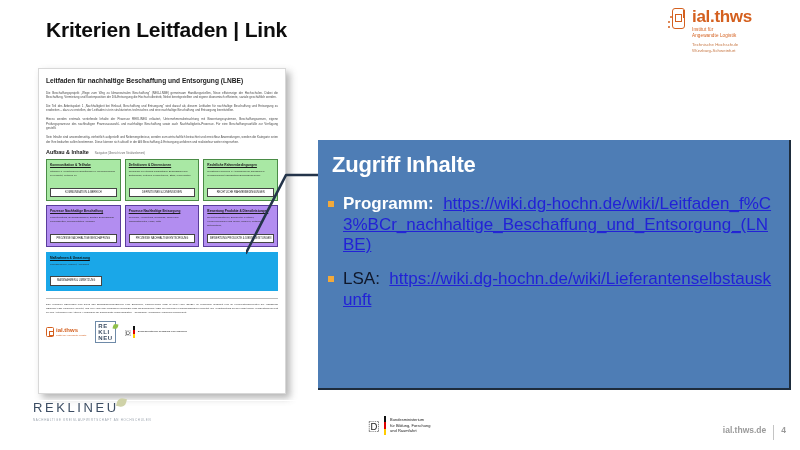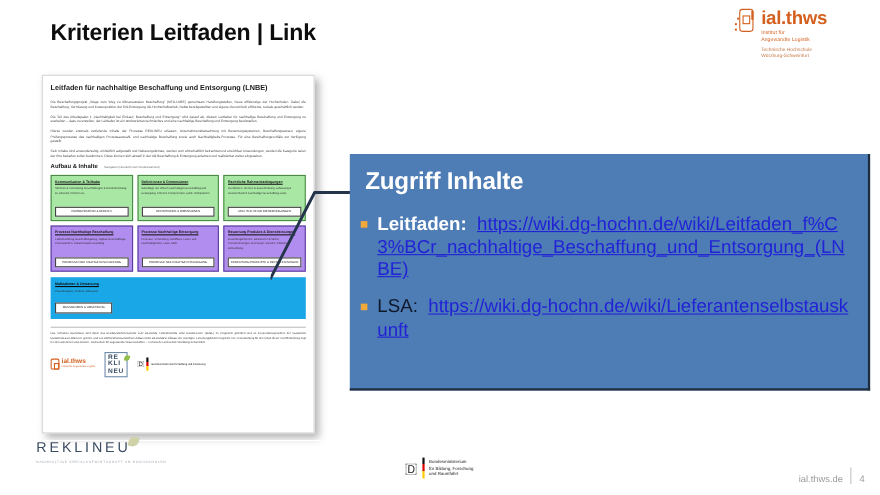--- a/index.html
+++ b/index.html
@@ -282,21 +282,21 @@
     height: 100px;
     pointer-events: none;
   }
 
   
   .blue-box {
     position: absolute;
     left: 318px;
     top: 140px;
     width: 473px;
-    height: 215px;
+    height: 250px;
     background: #4e7db5;
     border-right: 2px solid #1e2c3c;
     border-bottom: 2px solid #1e2c3c;
     box-sizing: border-box;
     padding: 10px 14px 10px 6px;
   }
   .bb-title {
     color: #ffffff;
     font-size: 22px;
     font-weight: bold;
@@ -377,22 +377,23 @@
   }
   .footer-bmbf .eagle { font-size: 13px; color: #1a1a1a; line-height: 1; }
   .footer-bmbf .flag { width: 2.6px; height: 19px; background: linear-gradient(#111 0 33%, #d00 33% 66%, #fc0 66% 100%); }
   .footer-bmbf .txt { font-size: 4px; color: #1a1a1a; line-height: 1.45; filter: blur(0.3px); }
 
   .footer-right {
     position: absolute;
     right: 14px;
     top: 425px;
     display: flex;
-    align-items: flex-end;
+    align-items: flex-start;
     gap: 7px;
+    font-weight: bold;
   }
   .footer-right .site { font-size: 8.5px; color: #9a9a9a; }
   .footer-right .divider { width: 1px; height: 15px; background: #c4c4c4; }
   .footer-right .pageno { font-size: 8.5px; color: #9a9a9a; }
 </style>
 </head>
 <body>
 
 <div class="slide">
 
@@ -504,21 +505,21 @@
   <svg class="connector" viewBox="0 0 90 100">
     <polyline points="0,88 40,10 80,10" fill="none" stroke="#24344a" stroke-width="2.6" stroke-linecap="round" stroke-linejoin="round"></polyline>
   </svg>
 
   <div class="blue-box">
     <div class="bb-title">Zugriff Inhalte</div>
 
     <div class="bb-item">
       <span class="bb-bullet"></span>
       <div class="bb-text">
-        <span class="lbl-bold">Leitfaden:</span>
+        <span class="lbl-bold">Programm:</span>
         <span>&nbsp;</span><a class="bb-link" href="#">https://wiki.dg-hochn.de/wiki/Leitfaden_f%C3%BCr_nachhaltige_Beschaffung_und_Entsorgung_(LNBE)</a>
       </div>
     </div>
 
     <div class="bb-item">
       <span class="bb-bullet"></span>
       <div class="bb-text">
         <span class="lbl">LSA:</span>
         <span>&nbsp;</span><a class="bb-link" href="#">https://wiki.dg-hochn.de/wiki/Lieferantenselbstauskunft</a>
       </div>

